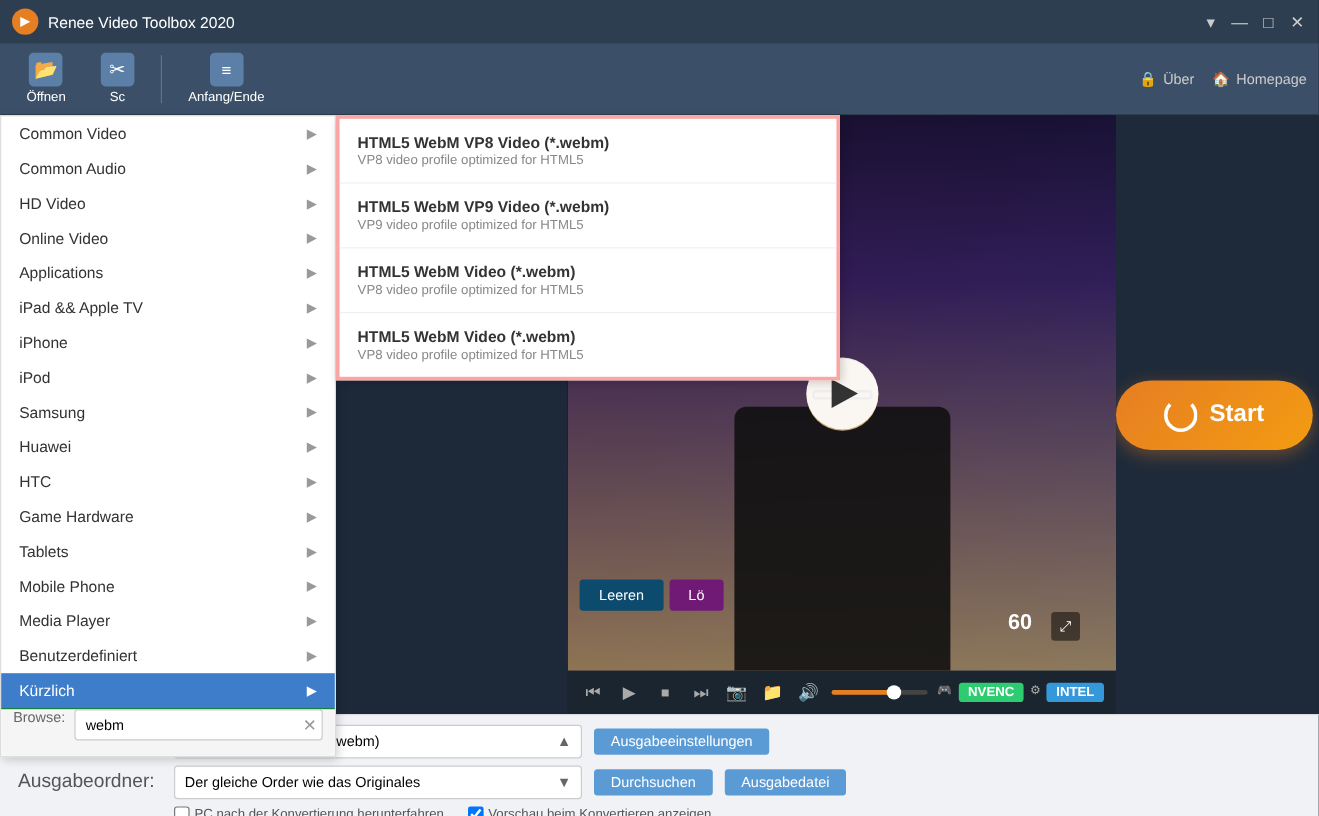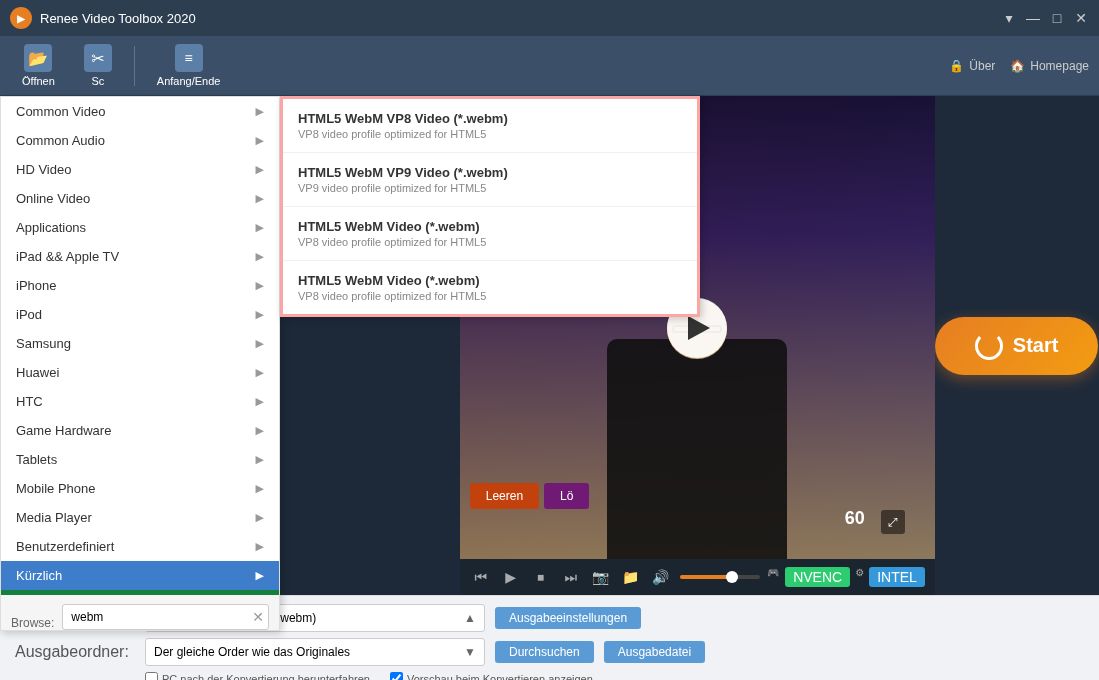--- a/index.html
+++ b/index.html
@@ -154,21 +154,21 @@
       right: 35%;
       margin-right: -6px;
     }
     .hardware-badges {
       margin-left: auto;
       display: flex; gap: 5px;
     }
     .hw-badge {
       padding: 2px 8px;
       border-radius: 3px;
-      font-size: 14px; font-weight: normal;
+      font-size: 11px; font-weight: bold;
       cursor: pointer;
     }
     .hw-badge-nvenc { background: #2ecc71; color: #fff; }
     .hw-badge-intel { background: #3498db; color: #fff; }
 
     
     .start-area {
       width: 250px;
       background: #1e2a3a;
       display: flex; align-items: center; justify-content: flex-start;
@@ -282,23 +282,23 @@
     .submenu-item:last-child { border-bottom: none; }
     .submenu-title { font-size: 13px; font-weight: bold; color: #333; }
     .submenu-desc { font-size: 11px; color: #888; margin-top: 2px; }
 
     
     .browse-bar {
       position: absolute;
       bottom: 0; left: 0;
       width: 700px;
       background: #f5f5f5;
-      border-top: 5px solid #15803d;
+      border-top: 1px solid #15803d;
       height: 40px;
-      display: flex; align-items: flex-end;
+      display: flex; align-items: flex-start;
       padding: 0 10px; gap: 8px;
       z-index: 103;
     }
     .browse-label { color: #666; font-size: 12px; }
     .browse-input {
       flex: 1;
       height: 26px;
       border: 1px solid #ccc;
       border-radius: 3px;
       padding: 0 25px 0 8px;
@@ -306,21 +306,21 @@
       background: #fff;
     }
     .browse-clear {
       position: absolute;
       right: 18px;
       color: #999; cursor: pointer; font-size: 14px;
     }
 
     
     .btn-leeren {
-      background: #c2410c; color: #fff;
+      background: #0c4a6e; color: #fff;
       border: none; border-radius: 3px;
       padding: 6px 16px; font-size: 12px; cursor: pointer;
     }
     .btn-loschen {
       background: #701a75; color: #fff;
       border: none; border-radius: 3px;
       padding: 6px 16px; font-size: 12px; cursor: pointer;
     }
 
     

